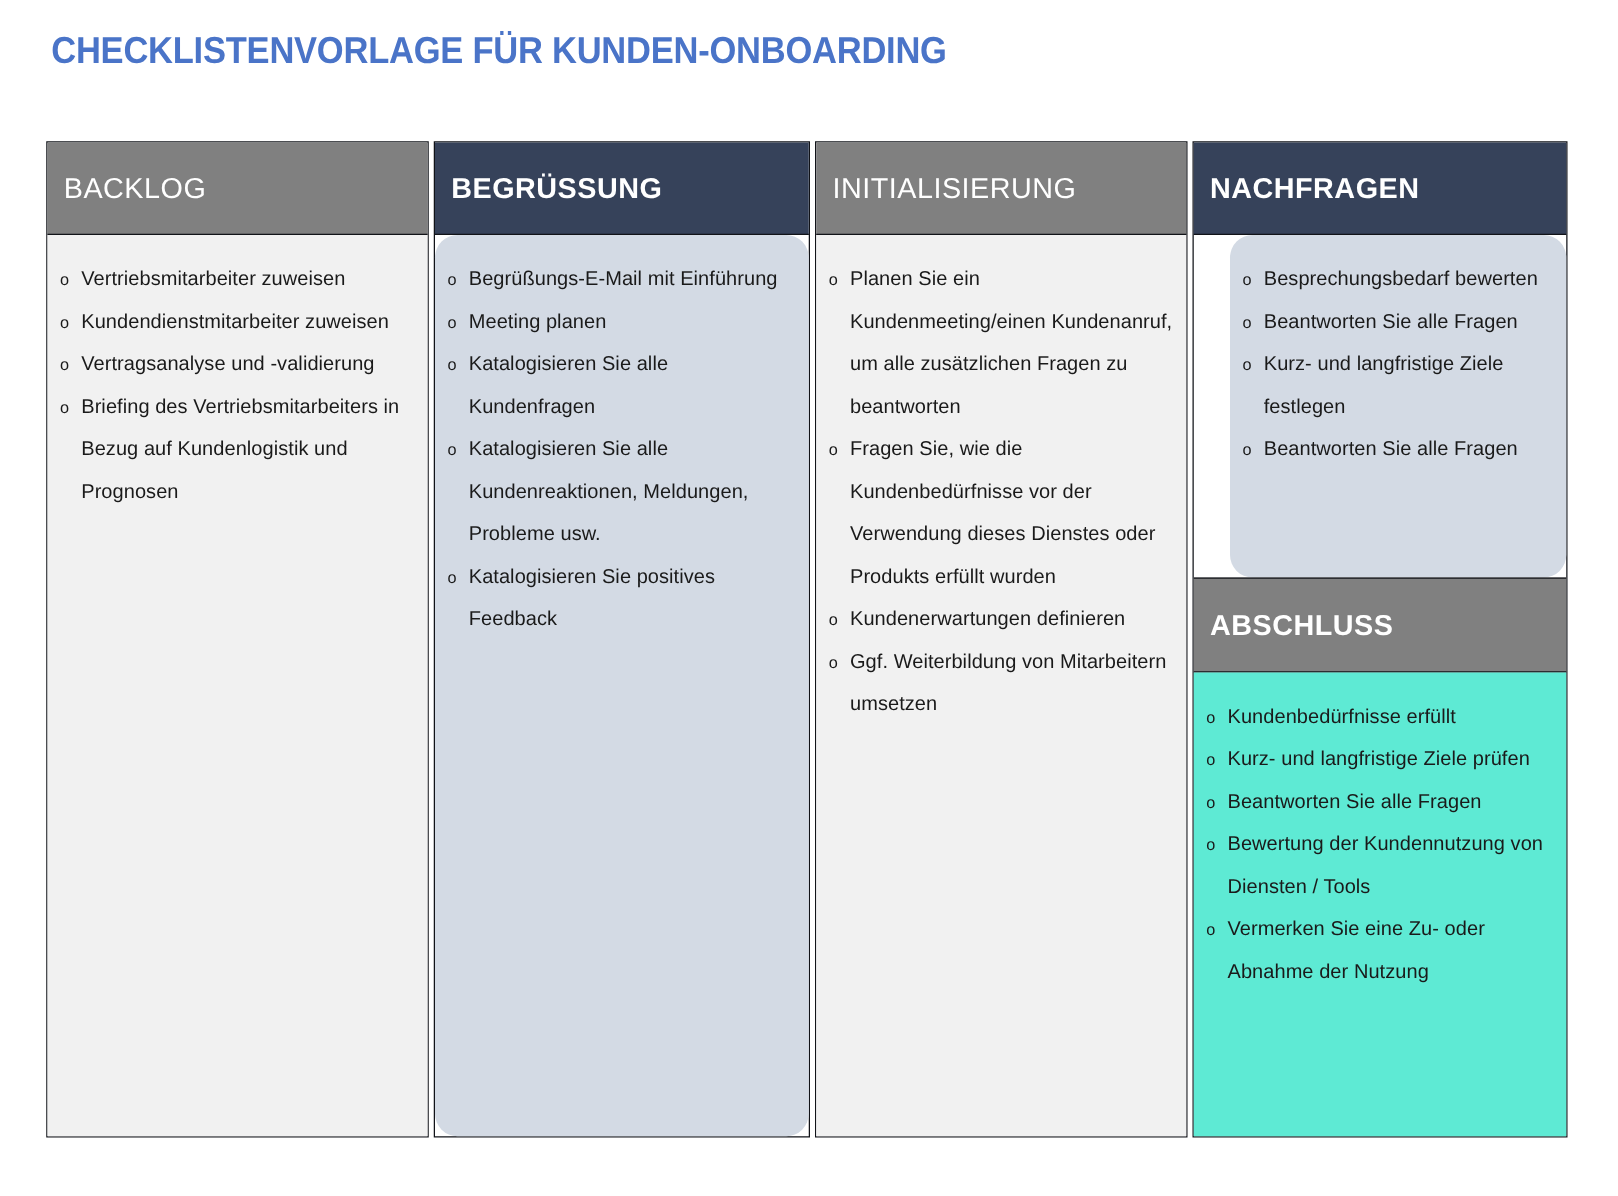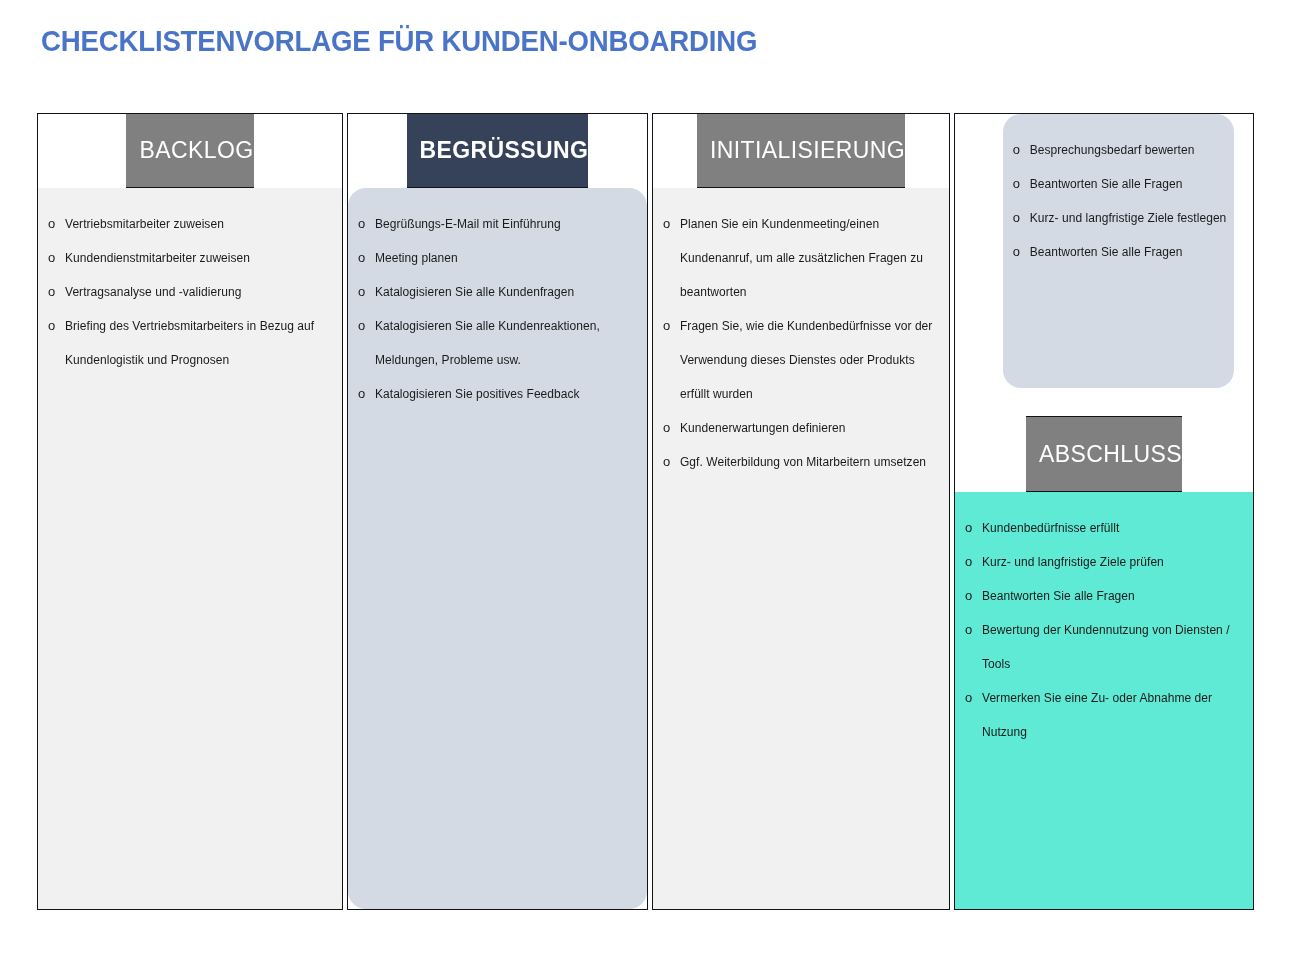--- a/index.html
+++ b/index.html
@@ -46,21 +46,20 @@
     gap: 0;
     box-sizing: border-box;
   }
 
   .column {
     position: relative;
     box-sizing: border-box;
     display: flex;
     flex-direction: column;
     border: 1.5px solid #111318;
-    align-items: center;
   }
 
   .col-1 { width: 307px; }
   .col-2 { width: 302px; margin-left: 4px; }
   .col-3 { width: 299px; margin-left: 4px; }
   .col-4 { width: 301px; margin-left: 4px; }
 
   .col-head {
     height: 74px;
     flex: 0 0 74px;
@@ -89,21 +88,21 @@
   
   ul.checklist {
     list-style: none;
     margin: 0;
     padding: 0;
   }
   ul.checklist li {
     position: relative;
     padding-left: 19px;
     margin: 0 0 0 0;
-    font-size: 12px;
+    font-size: 16px;
     line-height: 34px;
     color: #1a1a1a;
     font-weight: 400;
     letter-spacing: 0.05px;
   }
   ul.checklist li::before {
     content: "o";
     position: absolute;
     left: 2px;
     top: 0;
@@ -113,26 +112,25 @@
   }
   .sub-head {
     height: 76px;
     flex: 0 0 76px;
     display: flex;
     align-items: center;
     padding: 0 0 0 13px;
     box-sizing: border-box;
     color: #ffffff;
     font-size: 23px;
-    font-weight: 400;
+    font-weight: 700;
     letter-spacing: 0.4px;
     background: #808080;
     border-top: 1.5px solid #111318;
     border-bottom: 1.5px solid #111318;
-    margin-top: 28px;
   }
   .sub-body {
     flex: 1 1 auto;
     background: #5eead4;
     padding: 19px 8px 10px 8px;
     box-sizing: border-box;
     overflow: hidden;
   }
   .col-4 > .col-body {
     padding-top: 19px;
@@ -186,20 +184,21 @@
         <ul class="checklist">
           <li>Planen Sie ein Kundenmeeting/einen Kundenanruf, um alle zusätzlichen Fragen zu beantworten</li>
           <li>Fragen Sie, wie die Kundenbedürfnisse vor der Verwendung dieses Dienstes oder Produkts erfüllt wurden</li>
           <li>Kundenerwartungen definieren</li>
           <li>Ggf. Weiterbildung von Mitarbeitern umsetzen</li>
         </ul>
       </div>
     </div>
 
     <div class="column col-4">
+      <div class="col-head head-navy">NACHFRAGEN</div>
       <div class="col-body body-blue">
         <ul class="checklist">
           <li>Besprechungsbedarf bewerten</li>
           <li>Beantworten Sie alle Fragen</li>
           <li>Kurz- und langfristige Ziele festlegen</li>
           <li>Beantworten Sie alle Fragen</li>
         </ul>
       </div>
       <div class="sub-head">ABSCHLUSS</div>
       <div class="sub-body">

